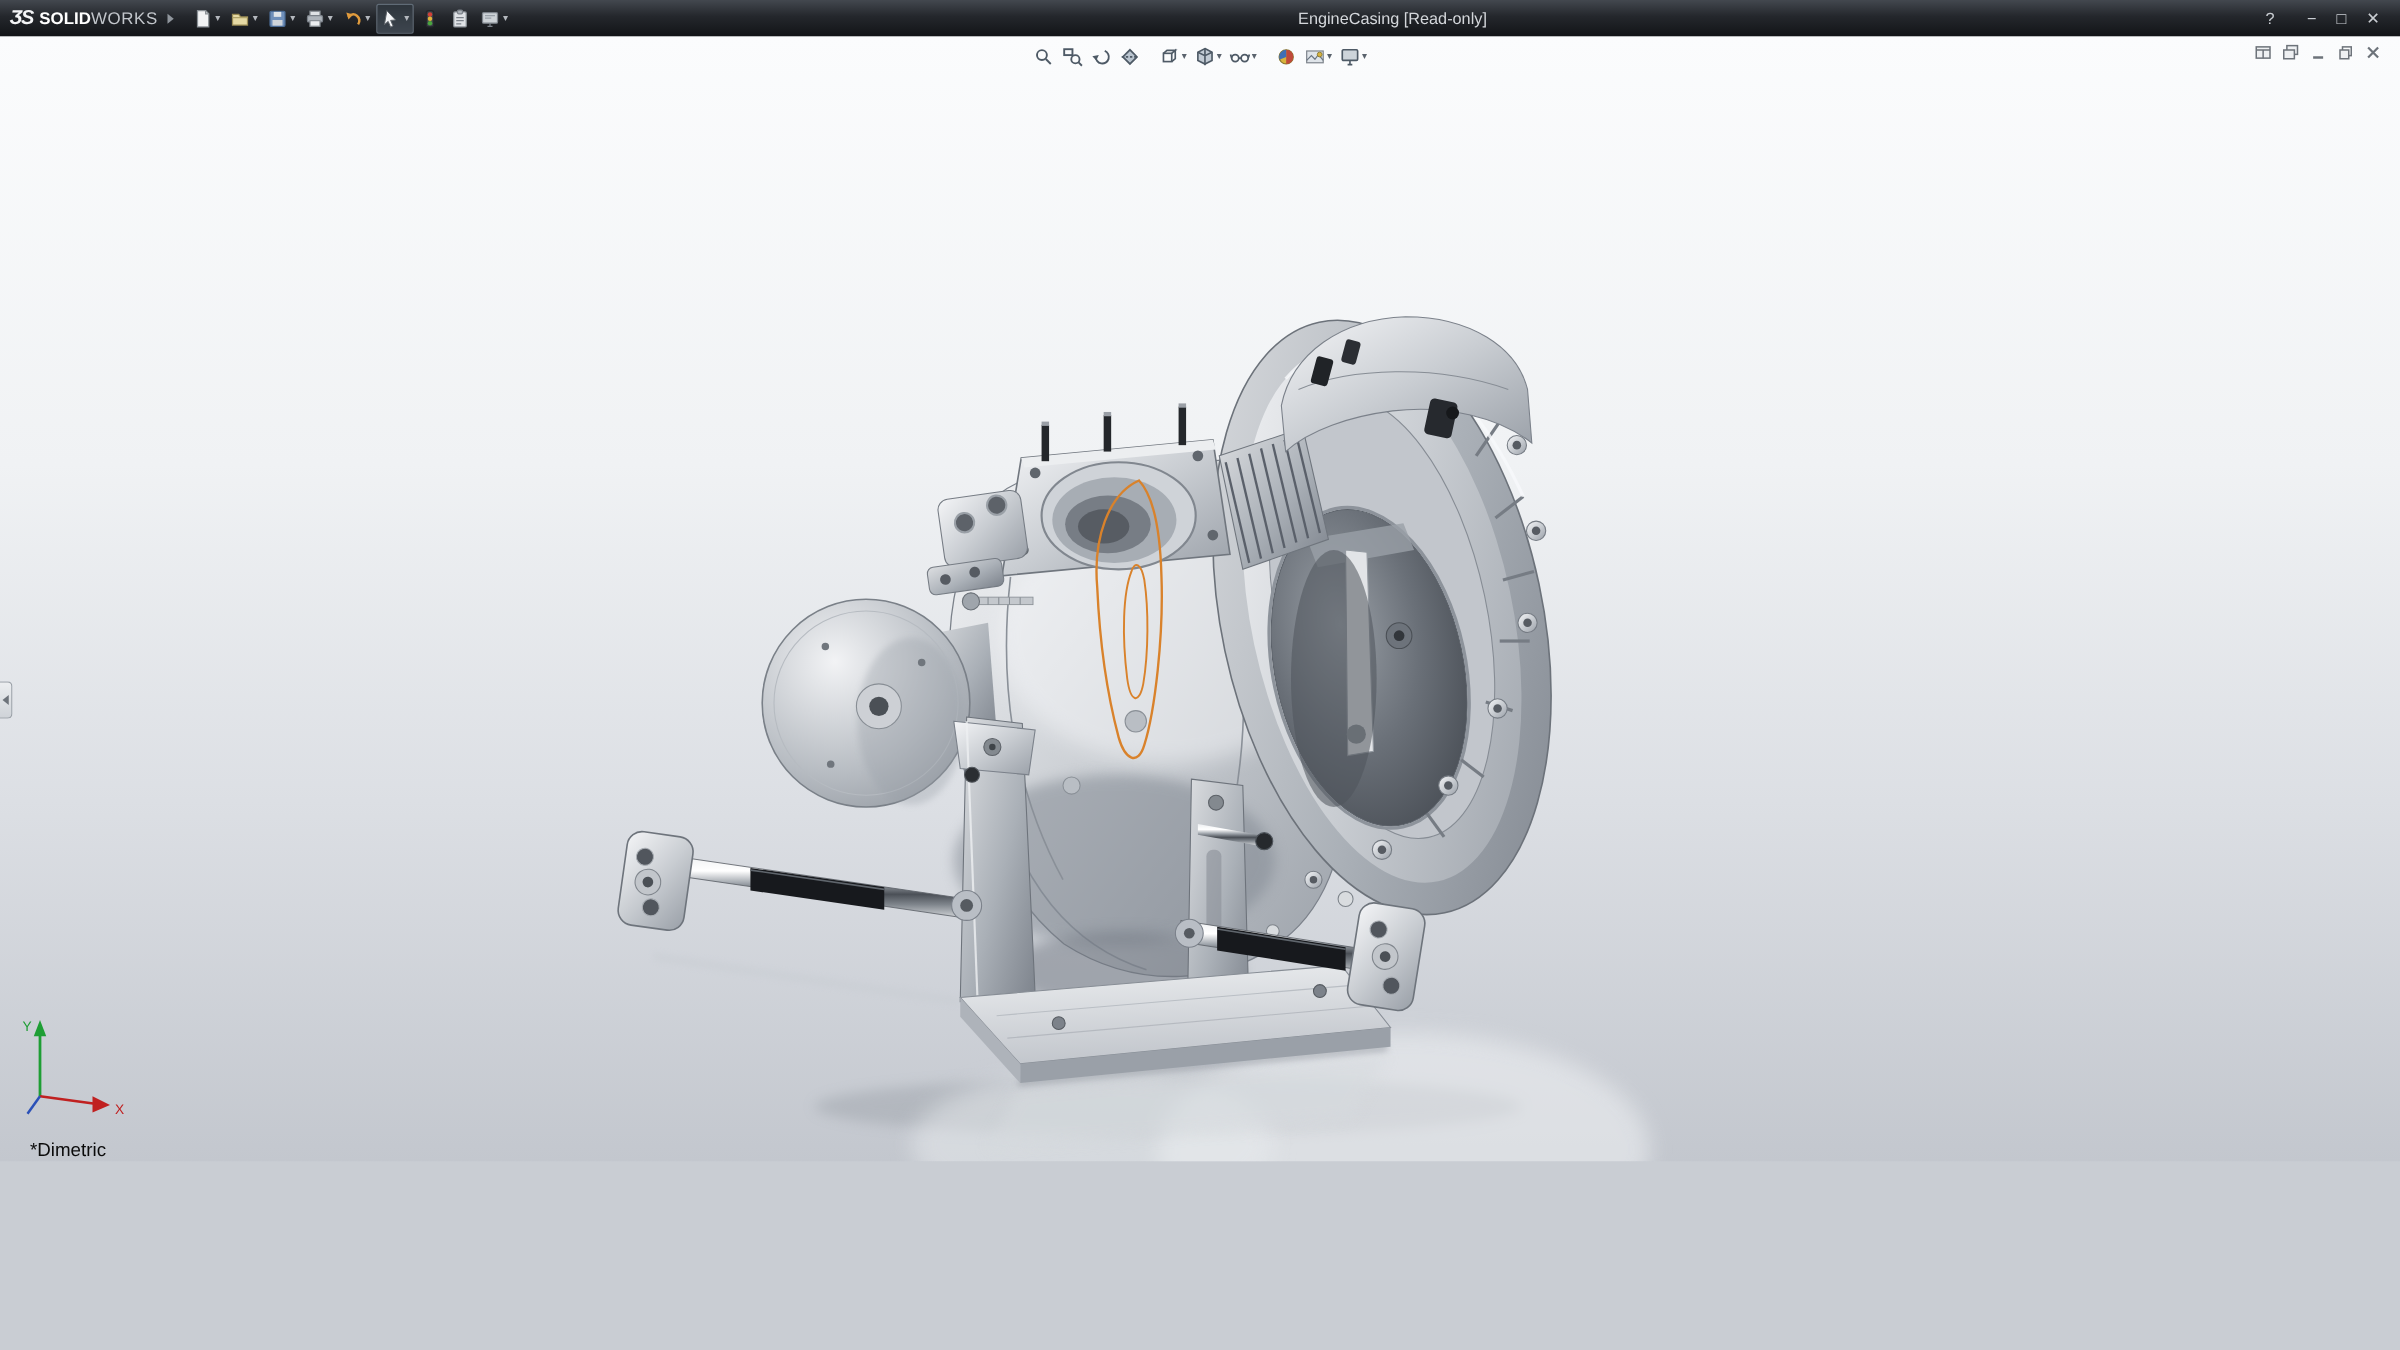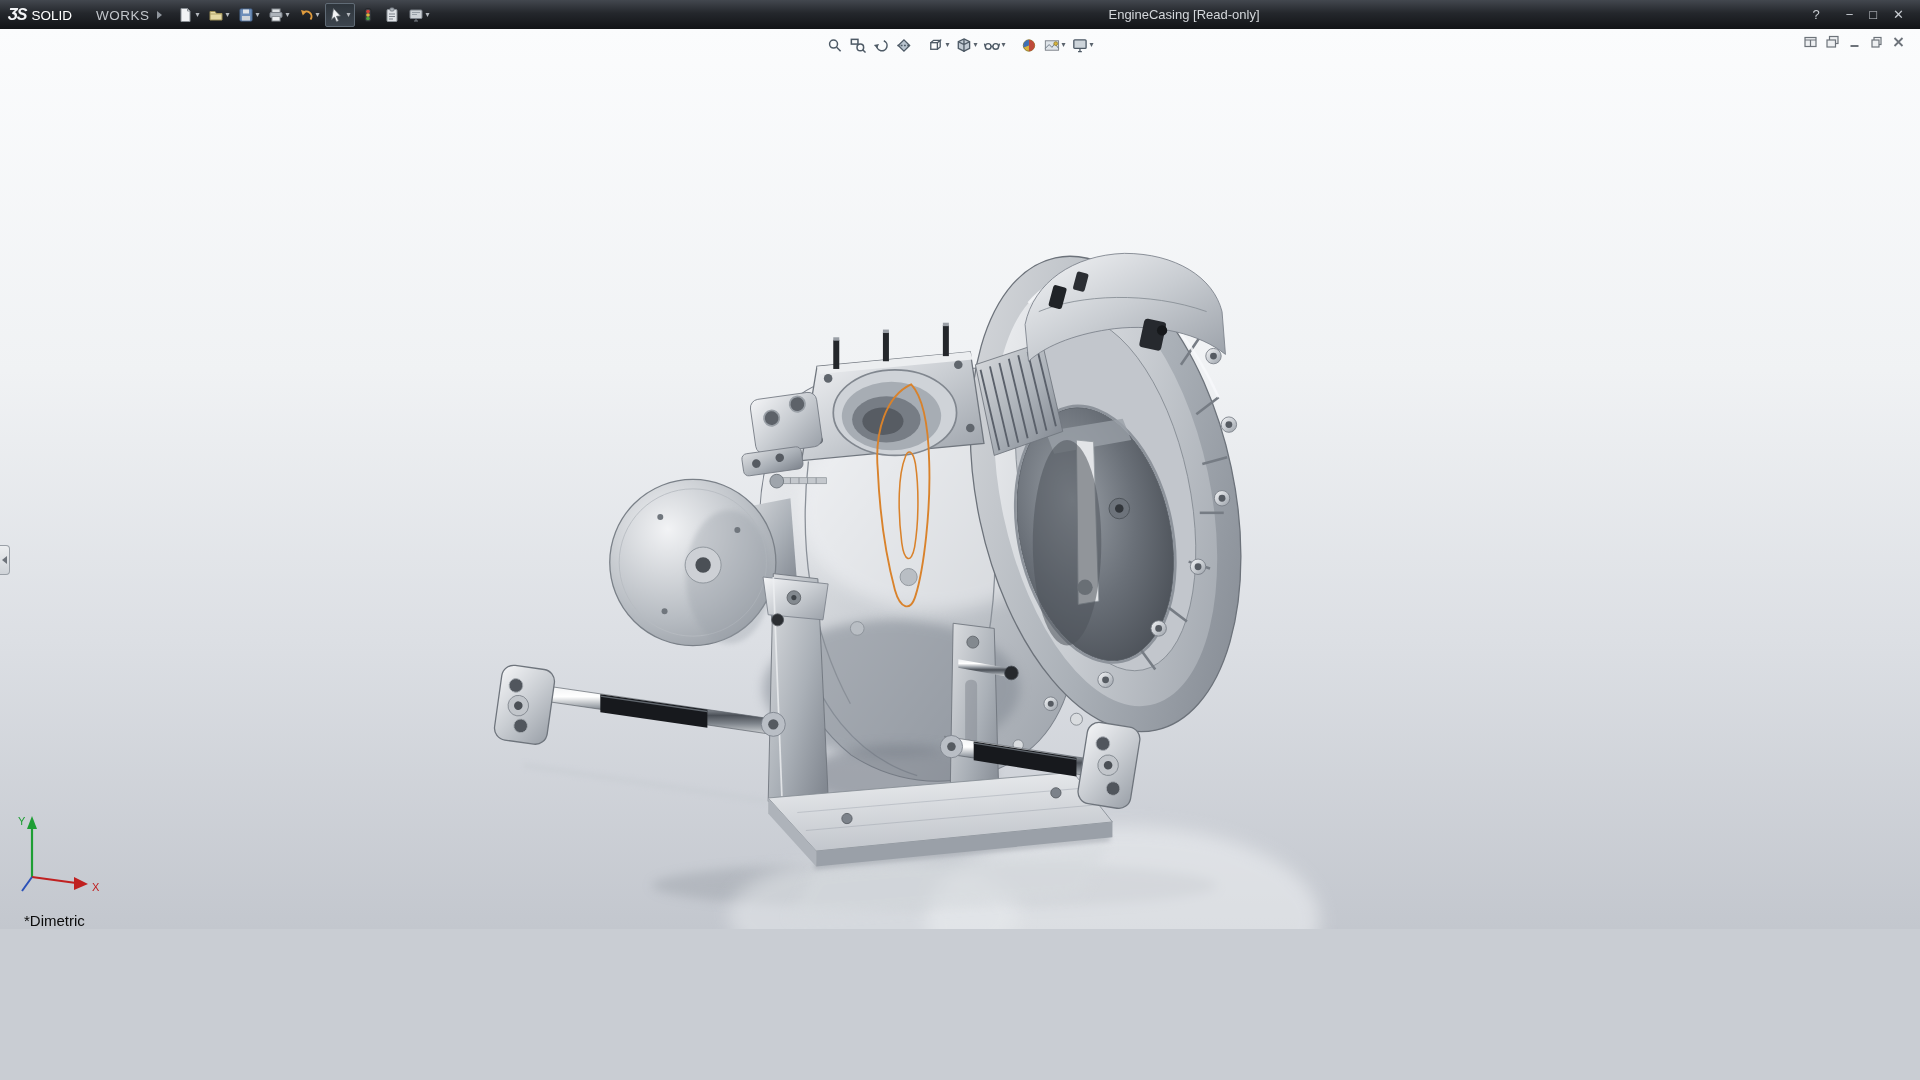--- a/index.html
+++ b/index.html
@@ -6,30 +6,30 @@
   html,body { width:1920px; height:1080px; overflow:hidden; background:#c9cdd3;
               font-family:"Liberation Sans", sans-serif; }
   .app { position:relative; width:1920px; height:929px; }
 
   
   .titlebar { position:absolute; top:0; left:0; right:0; height:29px;
     background:linear-gradient(#43484f, #24272c 45%, #121417);
     display:flex; align-items:center; padding:0 8px; color:#dfe2e5; z-index:10; }
   .brand { display:flex; align-items:baseline; margin-right:4px; cursor:default; }
   .b3s { font-size:16px; font-weight:bold; font-style:italic; color:#f4f5f7; letter-spacing:-1px; margin-right:5px; }
-  .bsolid { font-size:13.5px; font-weight:normal; color:#ffffff; }
-  .bworks { font-size:13.5px; color:#c2c6cb; letter-spacing:.5px;padding-left:24px; }
+  .bsolid { font-size:13.5px; font-weight:bold; color:#ffffff; }
+  .bworks { font-size:13.5px; color:#c2c6cb; letter-spacing:.5px; }
   .flyarrow { width:0; height:0; border-top:4px solid transparent; border-bottom:4px solid transparent;
     border-left:5px solid #8f959c; margin:0 12px 0 4px; cursor:pointer; }
   .tb { display:flex; align-items:center; gap:2px; }
   .tbtn { display:flex; align-items:center; height:24px; padding:0 3px; gap:2px; border-radius:2px; cursor:pointer; }
   .tbtn.pressed { background:linear-gradient(#2e353c,#3d454e); border:1px solid #606b76; }
   .tbtn svg { width:16px; height:16px; display:block; }
   .dd { font-size:8px; color:#b4b8be; line-height:1; cursor:pointer; }
-  .title { position:absolute; left:1184px; transform:translateX(-50%); font-size:13px;
+  .title { position:absolute; left:1114px; transform:translateX(-50%); font-size:13px;
     color:#d4d7db; white-space:nowrap; cursor:default; }
   .winbtns { position:absolute; right:8px; top:0; height:29px; display:flex; align-items:center; }
   .winbtn { font-size:13px; color:#c9cdd2; cursor:pointer; line-height:1; padding:4px 8px; }
   .winbtn.help { margin-right:10px; }
 
   
   .viewport { position:absolute; top:29px; left:0; right:0; bottom:0;
     background:linear-gradient(#fbfcfd, #f0f2f4 38%, #dcdfe4 68%, #c3c7ce 100%); }
   .scene { position:absolute; inset:0; width:100%; height:100%; }
 

